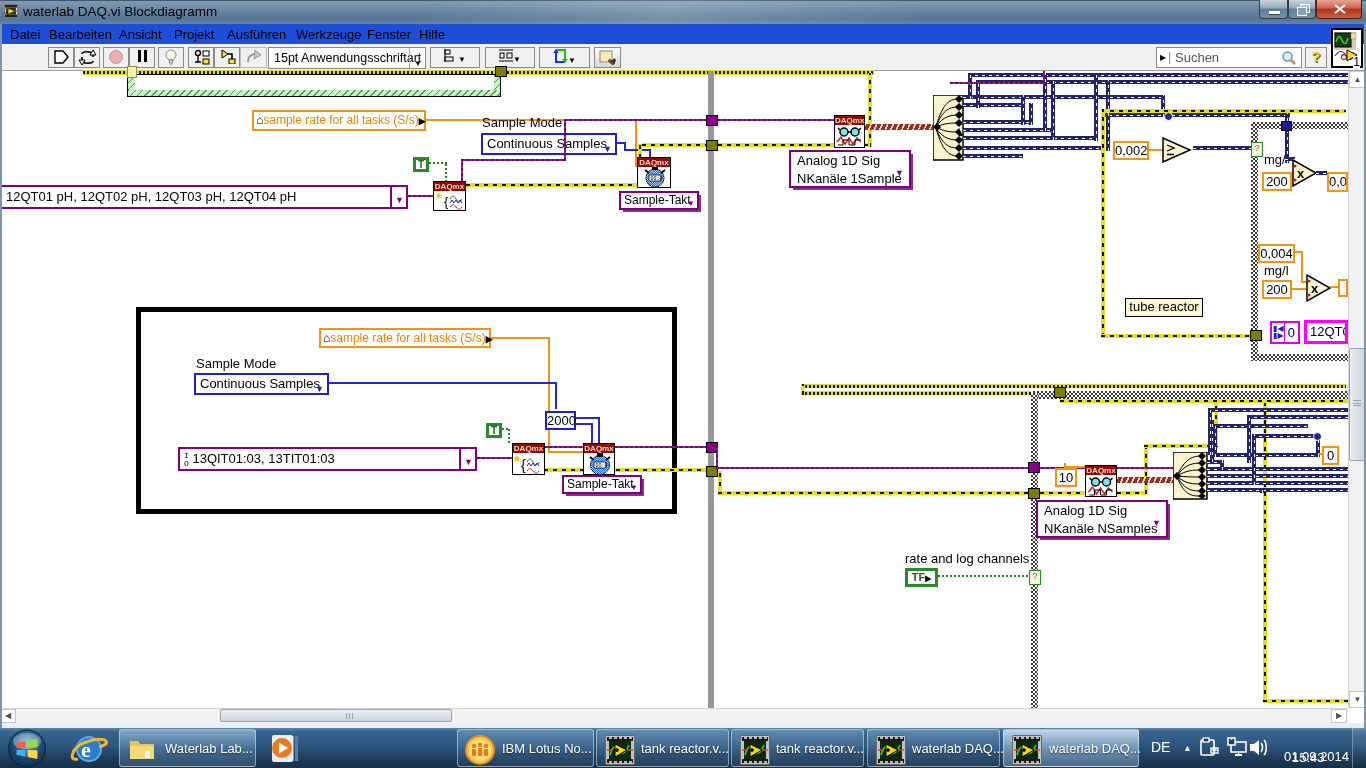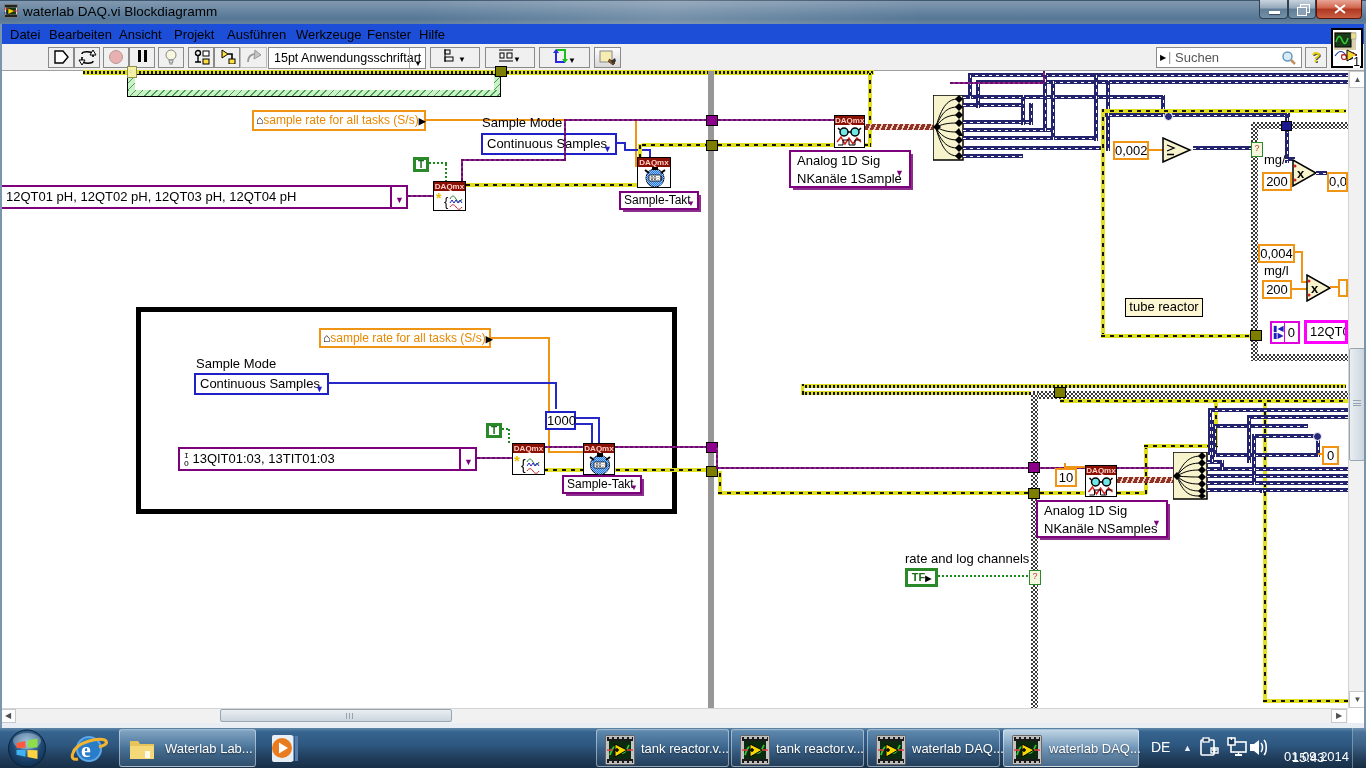--- a/index.html
+++ b/index.html
@@ -241,21 +241,21 @@
 
 <div class="a" style="left:136px;top:307px;width:541px;height:207px;border:5px solid #000;box-sizing:border-box"></div>
 <div class="olab" style="left:319px;top:328px;width:172px;height:20px;line-height:16px;padding-left:2px;font-size:12px"><b style="color:#000">⌂</b>sample rate for all tasks (S/s)<b style="color:#000;font-size:9px">▶</b></div>
 <div class="ow" style="left:491px;top:337px;width:58px"></div>
 <div class="owv" style="left:548px;top:337px;height:116px"></div>
 <div class="ow" style="left:548px;top:451px;width:35px"></div>
 <div class="txt" style="left:196px;top:356px">Sample Mode</div>
 <div class="bbox" style="left:194px;top:373px;width:135px;height:22px;line-height:18px;text-align:left;padding-left:4px">Continuous Samples<span style="position:absolute;right:3px;top:5px;color:#2020c8;font-size:9px">▼</span></div>
 <div class="blw" style="left:329px;top:382px;width:228px"></div>
 <div class="blwv" style="left:555px;top:382px;height:27px"></div>
-<div class="bbox" style="left:545px;top:411px;width:31px;height:19px;line-height:15px">1000</div>
+<div class="bbox" style="left:545px;top:411px;width:31px;height:19px;line-height:15px">2000</div>
 <div class="blw" style="left:576px;top:417px;width:24px"></div>
 <div class="blwv" style="left:598px;top:417px;height:26px"></div>
 <div class="blw" style="left:576px;top:423px;width:17px"></div>
 <div class="blwv" style="left:591px;top:423px;height:20px"></div>
 <div class="a" style="left:486px;top:423px;width:16px;height:15px;border:3px solid #2a8a2a;background:#fff;box-sizing:border-box;color:#1a6a1a;font-weight:bold;font-size:10px;line-height:9px;text-align:center">T</div>
 <div class="gw" style="left:502px;top:428px;width:8px"></div>
 <div class="gwv" style="left:508px;top:428px;height:15px"></div>
 <div class="pbox" style="left:178px;top:447px;width:299px;height:24px;font-size:13px;line-height:20px;padding-left:4px"><span style="font-size:8px;font-family:'Liberation Mono',monospace;line-height:8px;display:inline-block;vertical-align:middle;color:#000">I<br>O</span> 13QIT01:03, 13TIT01:03<span style="position:absolute;right:14px;top:0;bottom:0;border-left:2px solid #7d007d"></span><span style="position:absolute;right:2px;top:3px;color:#7d007d;font-size:9px">▼</span></div>
 <div class="pw" style="left:477px;top:457px;width:35px"></div>
 <div class="pw" style="left:544px;top:446px;width:39px"></div>
@@ -559,20 +559,33 @@
 
  <svg class="a" style="left:270px;top:6px" width="33" height="29" viewBox="0 0 33 29">
       <rect x="21" y="2" width="3" height="25" fill="#7a9cc8"></rect>
       <rect x="25" y="2" width="3" height="25" fill="#5a7ca8"></rect>
       <rect x="2" y="1" width="21" height="27" rx="2" fill="#e8eef5"></rect>
       <circle cx="12" cy="14" r="10" fill="#e87c1e"></circle>
       <path d="M9 8.5 L18 14 L9 19.5 Z" fill="#fff"></path>
     </svg>
 
 
+ <div class="tkb" style="left:457px;width:137px">
+  <svg width="32" height="32" viewBox="0 0 32 32" style="position:absolute;left:6px;top:4px">
+        <circle cx="16" cy="16" r="14" fill="#f8c84a" stroke="#e8901e" stroke-width="2"></circle>
+        <circle cx="16" cy="16" r="11" fill="#fbda7c"></circle>
+        <g fill="#e87c1e">
+          <circle cx="10" cy="12" r="2.2"></circle>
+          <circle cx="16" cy="11" r="2.2"></circle>
+          <circle cx="22" cy="12" r="2.2"></circle>
+          <path d="M8 15 L12 15 L12 22 L8 22 Z M14 14 L18 14 L18 22 L14 22 Z M20 15 L24 15 L24 22 L20 22 Z"></path>
+        </g>
+      </svg>
+  <span class="tkt" style="left:44px">IBM Lotus No...</span>
+ </div>
  <div class="tkb" style="left:596px;width:133px">
       <svg class="vii" style="position:absolute;left:8px;top:5px" width="30" height="30" viewBox="0 0 30 30">
         <use href="#viicon"></use>
       </svg>
       <span class="tkt" style="left:44px">tank reactor.v...</span>
     </div>
  <div class="tkb" style="left:731px;width:133px">
       <svg class="vii" style="position:absolute;left:8px;top:5px" width="30" height="30" viewBox="0 0 30 30">
         <use href="#viicon"></use>
       </svg>

